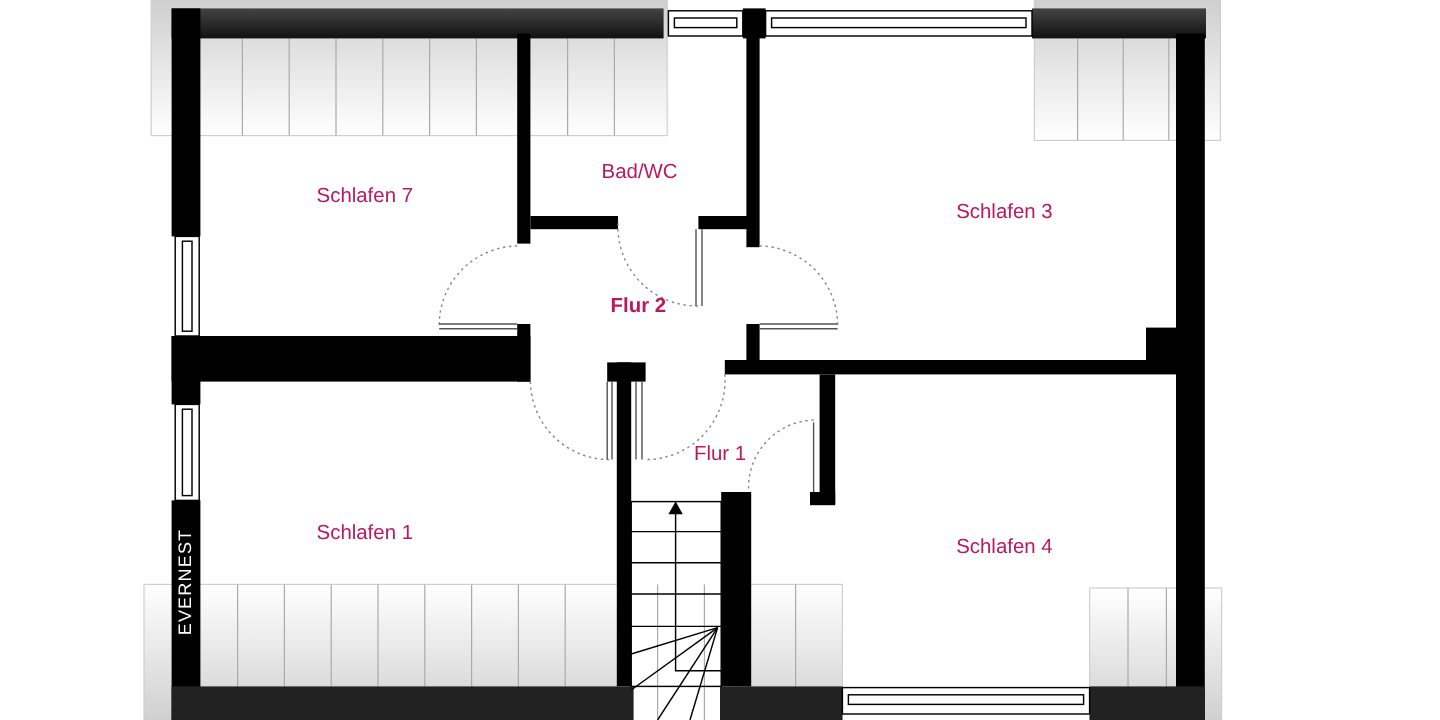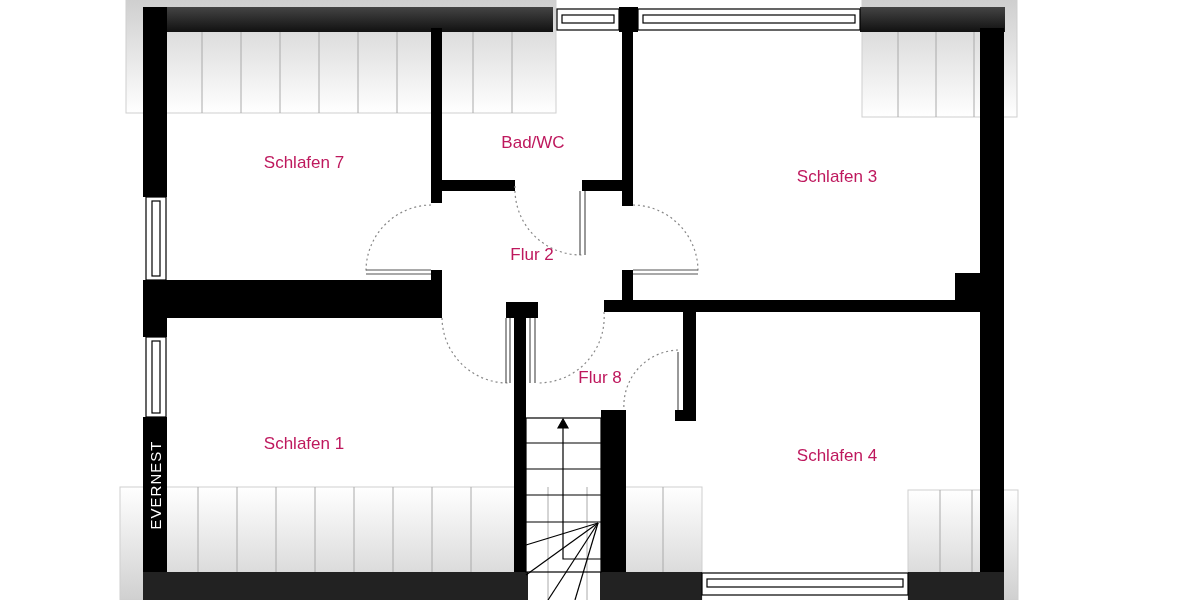--- a/index.html
+++ b/index.html
@@ -158,17 +158,17 @@
     <line x1="598" y1="523" x2="548" y2="600"></line>
     <line x1="598" y1="523" x2="575" y2="600"></line>
     <polyline points="563,425 563,559 601,559"></polyline>
     <polygon points="563,419 558,428 568,428" fill="#000"></polygon>
   </g>
 </svg>
 
 <div class="room-label" style="left:304px;top:163px;">Schlafen 7</div>
 <div class="room-label" style="left:533px;top:143px;">Bad/WC</div>
 <div class="room-label" style="left:837px;top:163px;margin-top:14px;">Schlafen 3</div>
-<div class="room-label" style="left:532px;top:255px;">Flur 2</div>
-<div class="room-label" style="left:600px;top:378px;">Flur 8</div>
+<div class="room-label" style="left:532px;top:255px;font-weight:bold;">Flur 2</div>
+<div class="room-label" style="left:600px;top:378px;">Flur 1</div>
 <div class="room-label" style="left:304px;top:444px;text-align:center;">Schlafen 1</div>
 <div class="room-label" style="left:837px;top:456px;">Schlafen 4</div>
 <div class="brand">EVERNEST</div>
 
 </body></html>

